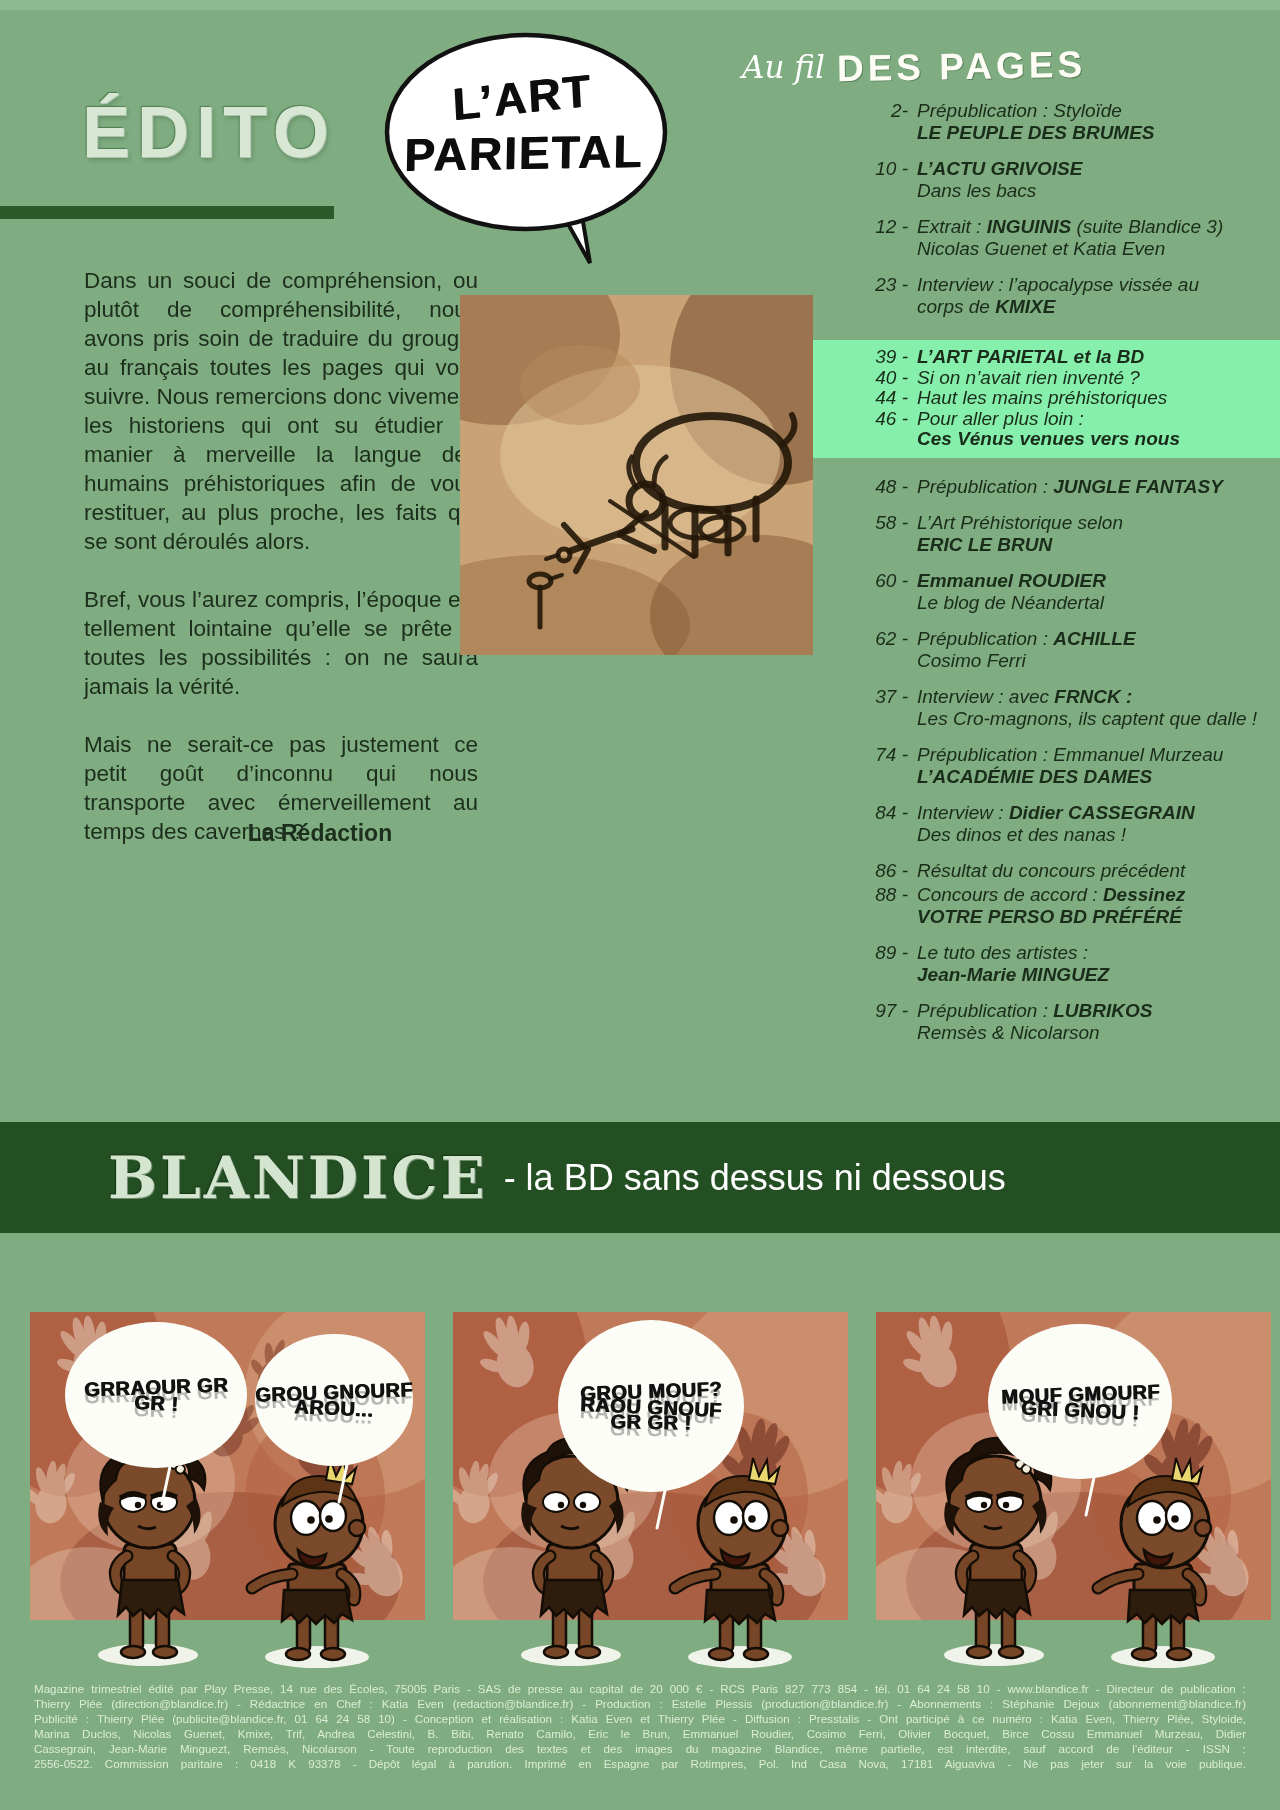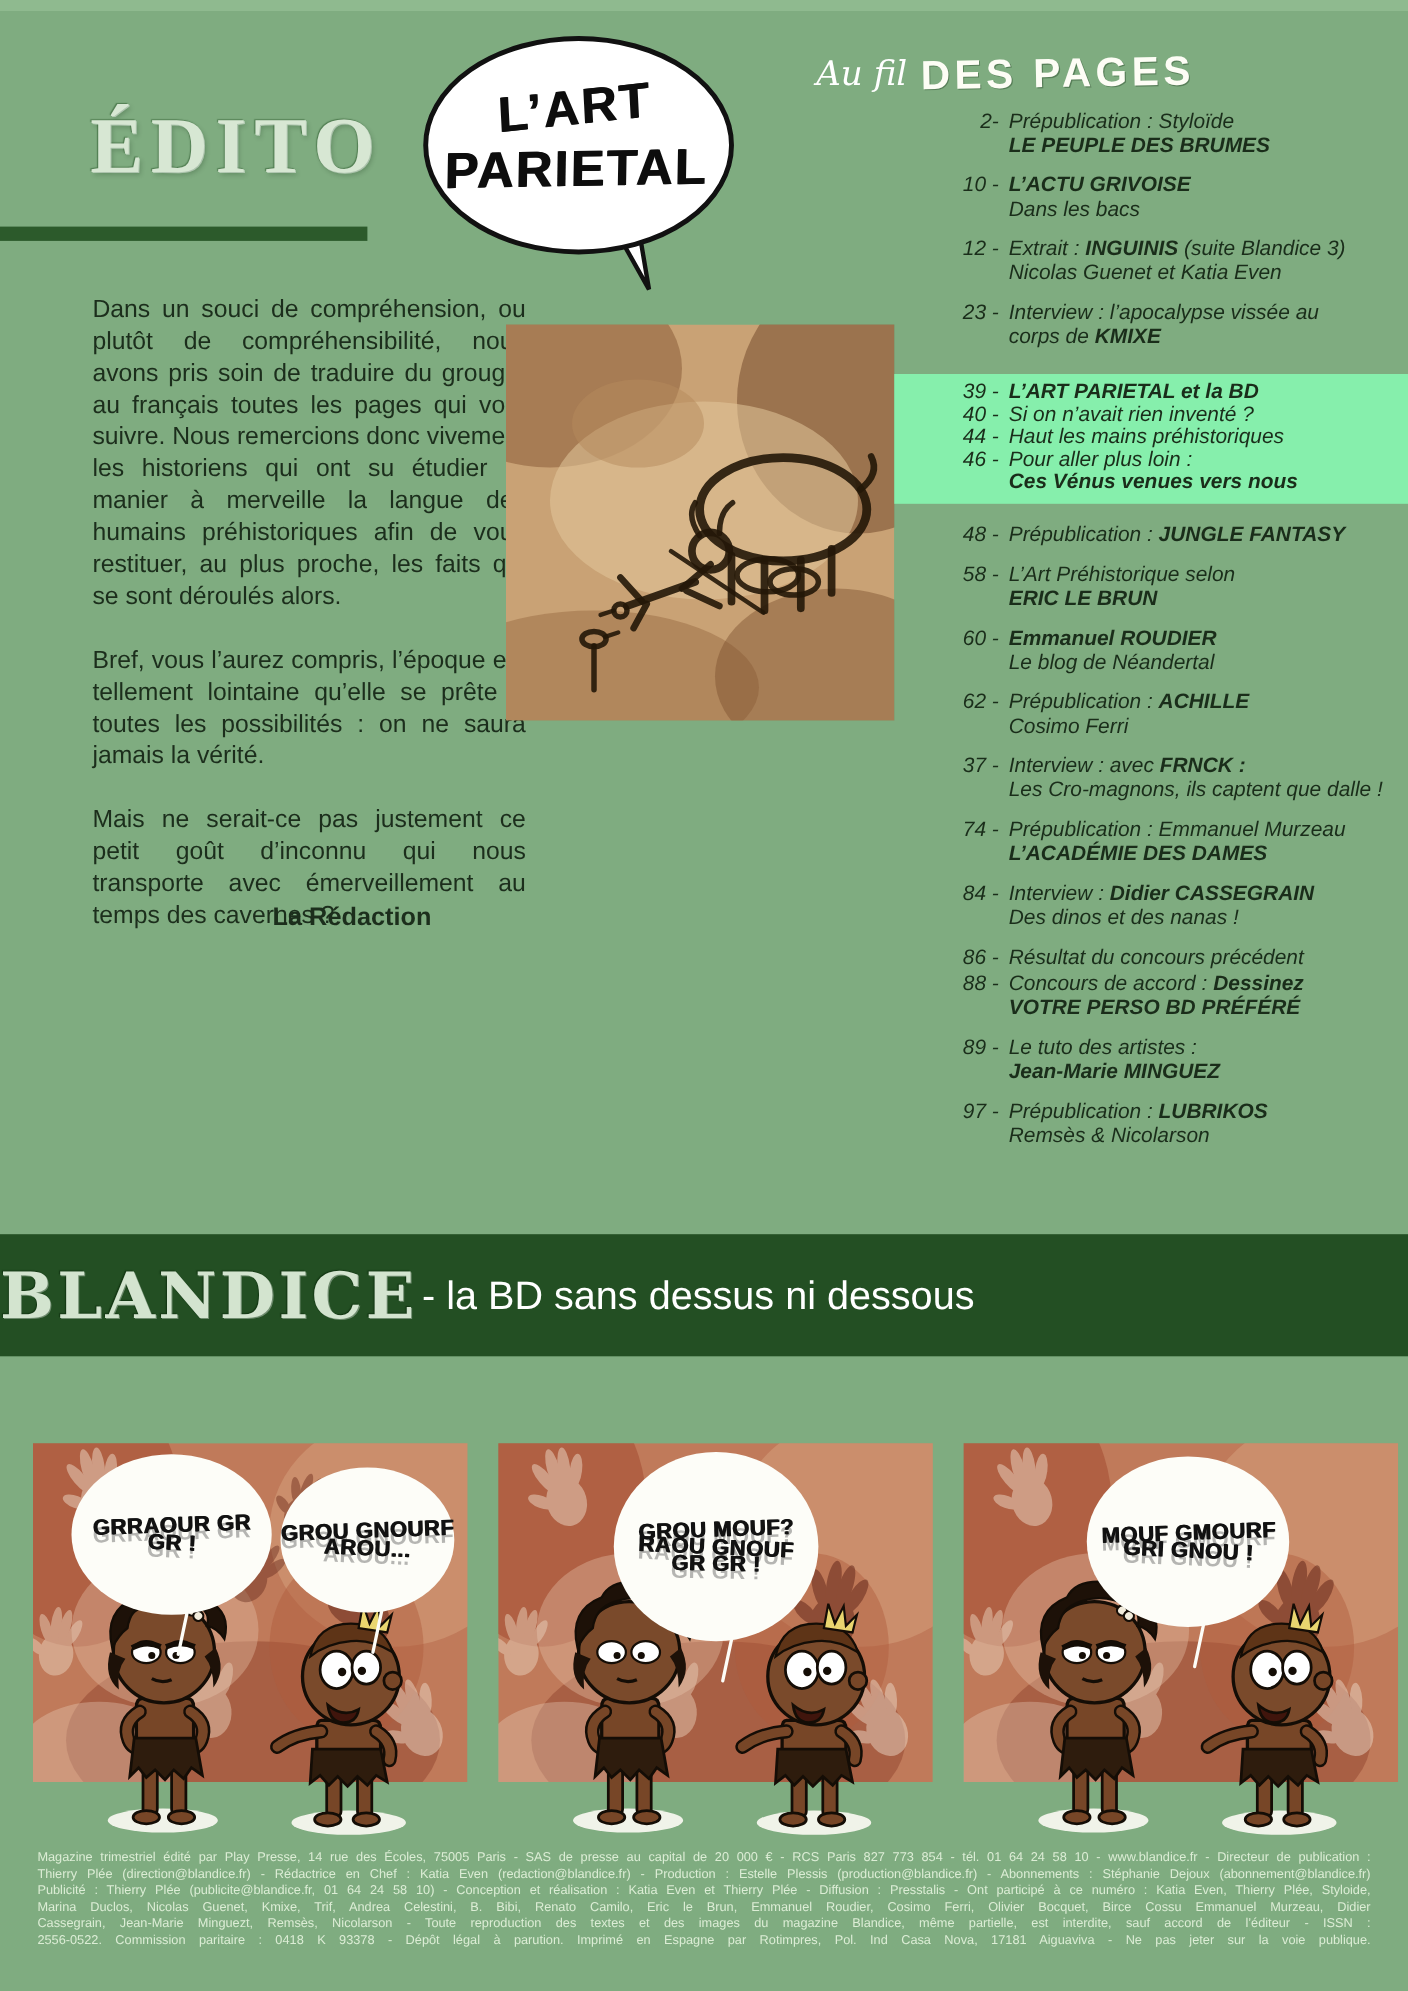--- a/index.html
+++ b/index.html
@@ -3,21 +3,21 @@
 <meta charset="utf-8">
 <style>
   html,body{margin:0;padding:0;}
   body{width:1280px;height:1810px;font-family:"Liberation Sans",sans-serif;}
   .page{position:relative;width:1280px;height:1810px;background:#7fac80;overflow:hidden;}
   .top-strip{position:absolute;left:0;top:0;width:1280px;height:10px;background:#8fba8f;}
 
   
   .edito-title{
     position:absolute;left:82px;top:96px;
-    font-family:Liberation Serif, serif;font-weight:bold;font-size:72px;line-height:1;
+    font-family:Liberation Sans, sans-serif;font-weight:bold;font-size:72px;line-height:1;
     color:#d7e7d3;letter-spacing:7px;
     text-shadow:1px 1px 0 rgba(255,255,255,0.45), -1px -1px 1px rgba(44,90,43,0.55), 2px 3px 4px rgba(30,60,30,0.25);
   }
   .title-underline{position:absolute;left:0;top:206px;width:334px;height:13px;background:#2c5a2b;}
 
   
   .art-bubble-svg{position:absolute;left:378px;top:30px;}
   .art-line{position:absolute;font-weight:900;color:#0d0d0d;letter-spacing:2px;
     font-family:"Liberation Sans",sans-serif;text-shadow:1px 0 0 #0d0d0d;}
   .art-line1{left:452px;top:72px;font-size:45px;transform:rotate(-6deg) skewX(-3deg);}
@@ -46,21 +46,21 @@
   .toc-item{margin-bottom:14px;}
   .toc-item.tight{margin-bottom:2px;}
   .b{font-weight:bold;}
   .toc-highlight{background:#86efac;margin:22px 0 18px -9px;padding:7px 0 8px 0;width:calc(100% + 9px);}
   .toc-highlight .toc-item{margin-bottom:0;}
   .toc-highlight .toc-row{line-height:20.5px;}
   .toc-highlight .toc-num{flex-basis:95px;width:95px;}
 
   
   .banner{position:absolute;left:0;top:1122px;width:1280px;height:111px;background:#234f23;
-    display:flex;align-items:center;box-sizing:border-box;gap:4px;}
+    display:flex;align-items:center;padding-left:108px;box-sizing:border-box;gap:16px;}
   .brand{font-family:"DejaVu Serif",serif;font-weight:bold;font-size:58px;color:#d3e4cf;letter-spacing:3px;
     text-shadow:1px 1px 0 rgba(255,255,255,0.35), -1px -1px 1px rgba(10,40,10,0.6);}
   .tagline{font-size:36px;color:#ffffff;}
 
   
   .panel{position:absolute;top:1312px;width:395px;height:360px;}
   .panel-0{left:30px;}  .panel-1{left:453px;}  .panel-2{left:876px;}
   .panel svg.scene{position:absolute;left:0;top:0;}
   .bubbles{position:absolute;left:0;top:0;width:100%;height:100%;}
   .cbubble{position:absolute;background:#fdfdf8;border-radius:50%;

